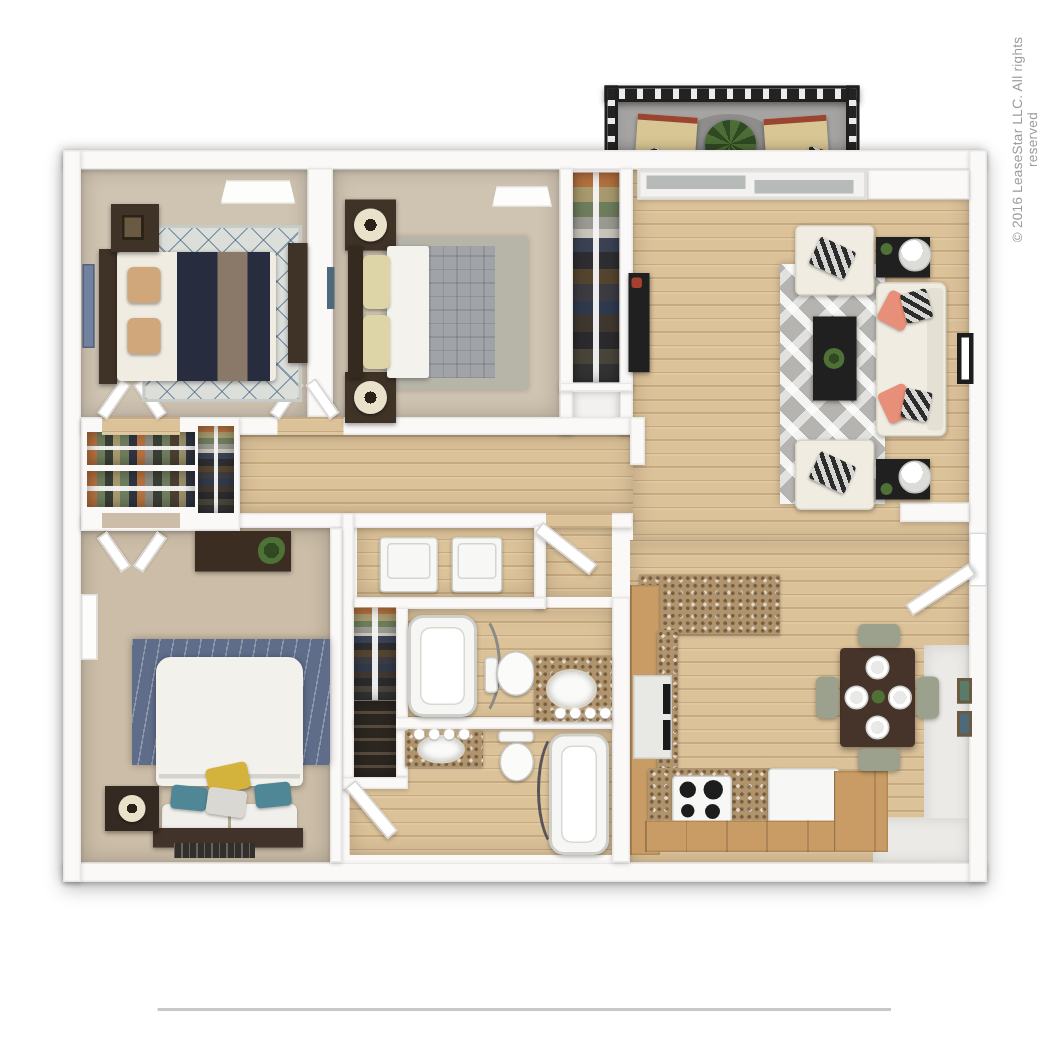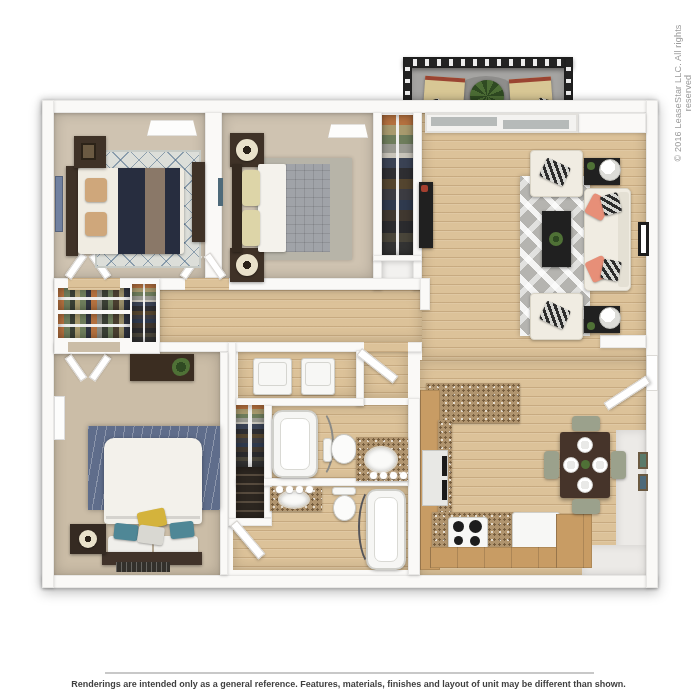--- a/index.html
+++ b/index.html
@@ -281,15 +281,14 @@
     <div class="abs chair" style="left:530px;top:316px;width:28px;height:15px;"></div>
     <div class="abs chair" style="left:530px;top:399px;width:28px;height:15px;"></div>
     <div class="abs chair" style="left:502px;top:351px;width:15px;height:28px;"></div>
     <div class="abs chair" style="left:569px;top:351px;width:15px;height:28px;"></div>
     <div class="abs" style="left:596px;top:352px;width:10px;height:17px;background:#5a7a6a;border:2px solid #6b5a42;"></div>
     <div class="abs" style="left:596px;top:374px;width:10px;height:17px;background:#4e6a7a;border:2px solid #6b5a42;"></div>
 
   </div>
 
   <div class="rule"></div>
-  <div class="disclaimer">Renderings are intended only as a general reference. Features, materials, finishes and layout of unit may be different than shown.</div>
 
 </div>
 
 </body></html>

